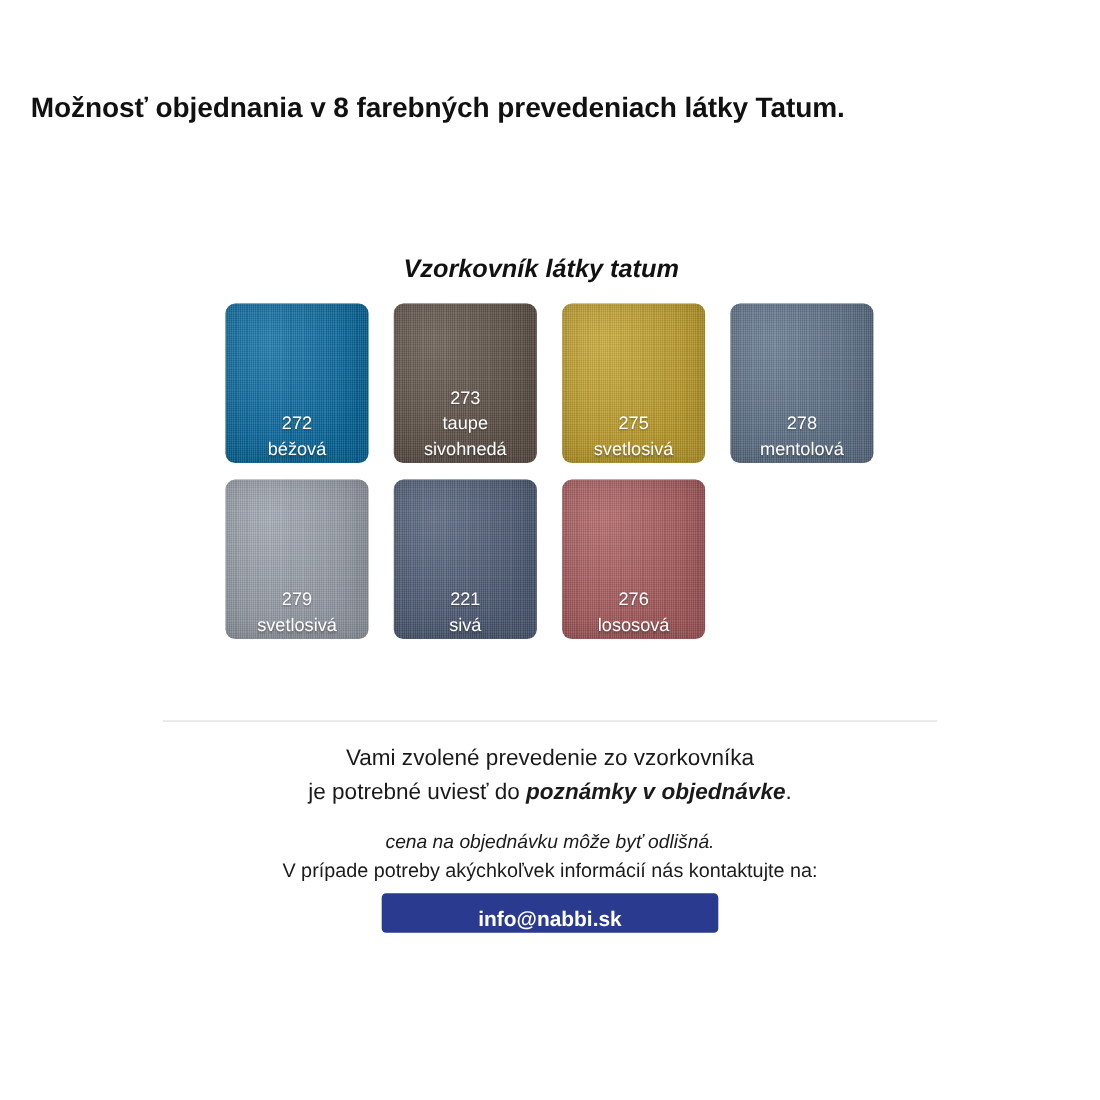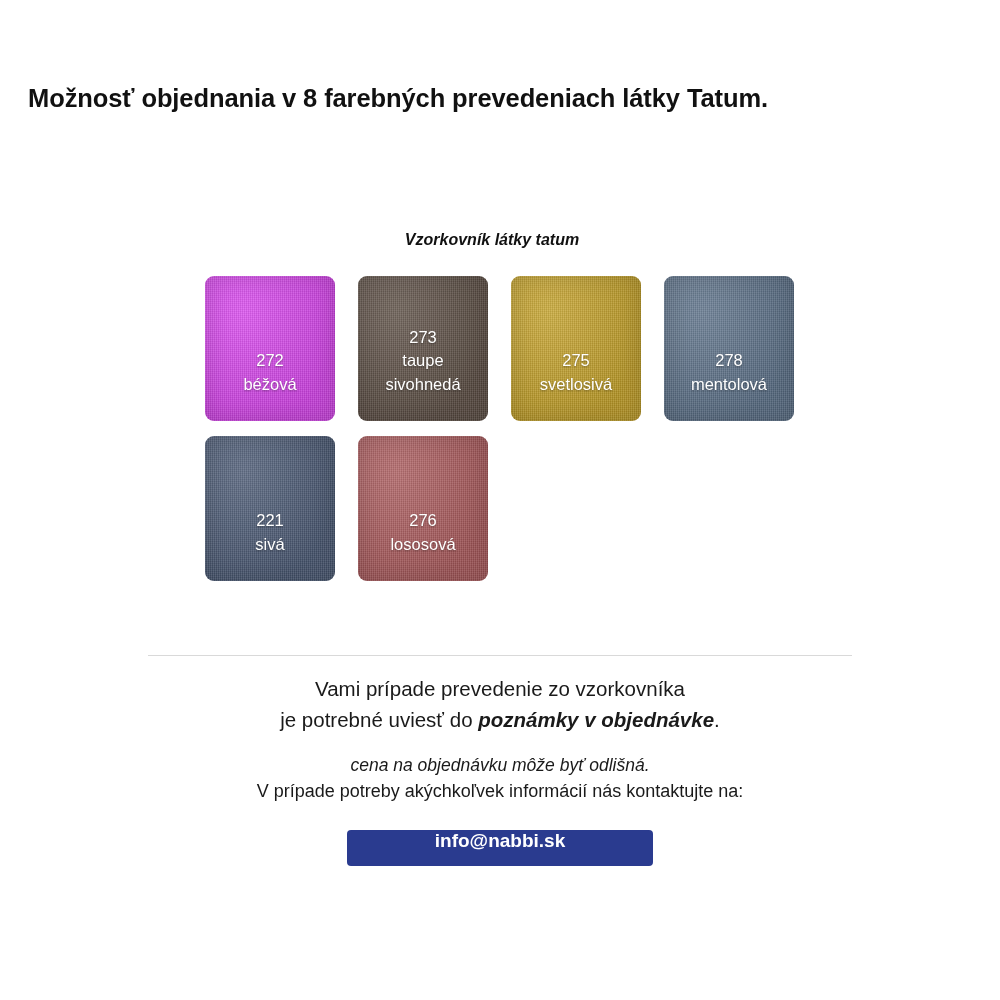--- a/index.html
+++ b/index.html
@@ -34,21 +34,21 @@
     color: #111111;
   }
 
   
   .swatch-title {
     position: absolute;
     top: 231px;
     left: 0;
     width: 984px;
     text-align: center;
-    font-size: 16px;
+    font-size: 23px;
     font-weight: bold;
     font-style: italic;
     color: #111111;
   }
 
   
   .swatch-grid {
     position: absolute;
     top: 276px;
     left: 205px;
@@ -61,21 +61,21 @@
   }
 
   .swatch {
     position: relative;
     border-radius: 9px;
     overflow: hidden;
     display: flex;
     flex-direction: column;
     justify-content: flex-end;
     align-items: center;
-    padding-bottom: 25px;
+    padding-bottom: 0;
     box-sizing: border-box;
     box-shadow: inset 0 0 24px rgba(0,0,0,0.14);
   }
   
   .swatch::before {
     content: "";
     position: absolute;
     inset: 0;
     background-image:
       repeating-linear-gradient(90deg, rgba(255,255,255,0.085) 0 1px, rgba(0,0,0,0.05) 1px 2px),
@@ -126,85 +126,89 @@
     line-height: 26px;
     color: #1a1a1a;
   }
   .f-contact {
     margin-top: 0;
     font-size: 18px;
     line-height: 26px;
     color: #1a1a1a;
   }
   .email-button {
-    margin: 26px auto 0;
+    margin: 8px auto 0;
     width: 306px;
     height: 36px;
     background: #2a3b8f;
     border-radius: 4px;
     color: #ffffff;
     font-size: 19px;
     font-weight: bold;
     display: flex;
-    align-items: flex-start;
+    align-items: flex-end;
     justify-content: center;
     cursor: pointer;
     user-select: none;
   }
 </style>
 </head>
 <body>
 
 <div class="page">
 
   <div class="headline">Možnosť objednania v 8 farebných prevedeniach látky Tatum.</div>
 
   <div class="swatch-title">Vzorkovník látky tatum</div>
 
   <div class="swatch-grid">
 
-    <div class="swatch" style="background:#d946ef">
+    <div class="swatch" style="background:#0369a1">
       <div class="swatch-text">272</div>
       <div class="swatch-text">béžová</div>
     </div>
 
     <div class="swatch" style="background:#5d4f45">
       <div class="swatch-text">273</div>
       <div class="swatch-text">taupe</div>
       <div class="swatch-text">sivohnedá</div>
     </div>
 
     <div class="swatch" style="background:#c5a229">
       <div class="swatch-text">275</div>
       <div class="swatch-text">svetlosivá</div>
     </div>
 
     <div class="swatch" style="background:#5c7189">
       <div class="swatch-text">278</div>
       <div class="swatch-text">mentolová</div>
     </div>
 
+    <div class="swatch" style="background:#9aa1ac">
+      <div class="swatch-text">279</div>
+      <div class="swatch-text">svetlosivá</div>
+    </div>
 
     <div class="swatch" style="background:#4b5a75">
       <div class="swatch-text">221</div>
       <div class="swatch-text">sivá</div>
     </div>
 
     <div class="swatch" style="background:#ac5b5d">
       <div class="swatch-text">276</div>
       <div class="swatch-text">lososová</div>
     </div>
 
 
   </div>
 
   <div class="divider"></div>
 
   <div class="footer">
-    <div class="f-line1">Vami prípade prevedenie zo vzorkovníka</div>
+    <div class="f-line1">Vami zvolené prevedenie zo vzorkovníka</div>
     <div class="f-line1">
       <span>je potrebné uviesť do </span><span class="em">poznámky v objednávke</span><span>.</span>
     </div>
 
     <div class="f-delivery">
       <div>cena na objednávku môže byť odlišná.</div>
     </div>
 
     <div class="f-contact">V prípade potreby akýchkoľvek informácií nás kontaktujte na:</div>
 

